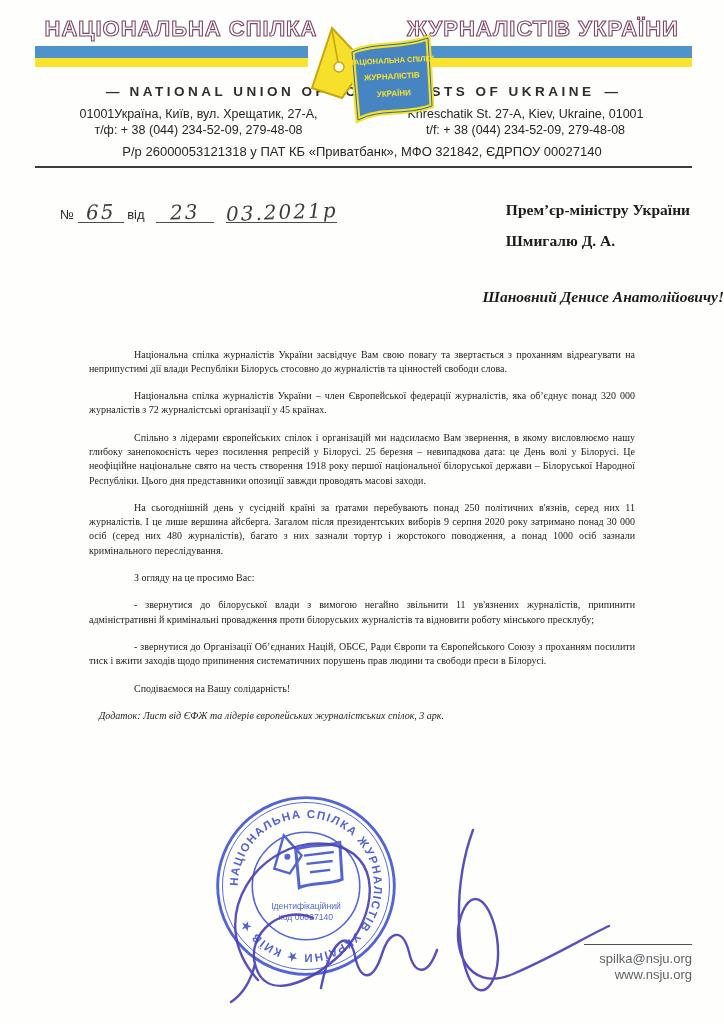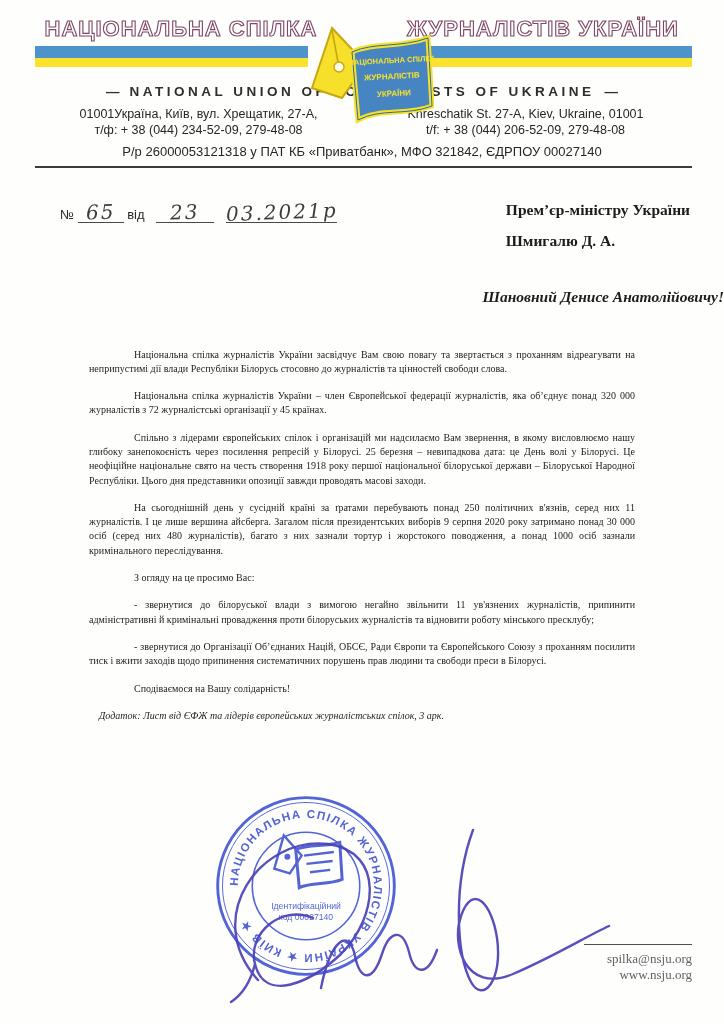--- a/index.html
+++ b/index.html
@@ -61,21 +61,21 @@
   .body-text { margin-top:42px; padding:0 89px; font-size:10px; line-height:1.43;
     text-align:justify; }
   .body-text p { margin-bottom:13px; text-indent:45px; }
   .body-text p.attachment { font-style:italic; text-indent:10px; text-align:left; }
   
   .stamp { position:absolute; left:210px; top:790px; width:192px; height:192px;
     opacity:.88; }
   .signature { position:absolute; left:173px; top:822px; width:440px; height:200px; }
   
   .footer { position:absolute; right:32px; top:944px; width:140px; text-align:right;
-    font-family:Liberation Serif, serif; font-size:13px; line-height:1.25;
+    font-family:Liberation Sans, sans-serif; font-size:13px; line-height:1.25;
     color:#5d6266; }
   .footer-line { border-top:1.6px solid #4f4f4f; width:108px; margin-left:auto;
     margin-bottom:6px; }
 </style>
 </head>
 <body>
 
 <div class="page">
 
   <header class="lh">
@@ -112,21 +112,21 @@
       <span class="dash">—</span><span>NATIONAL UNION OF JOURNALISTS OF UKRAINE</span><span class="dash">—</span>
     </div>
 
     <div class="lh-addresses">
       <div class="lh-addr">
         <div>01001Україна, Київ, вул. Хрещатик, 27-А,</div>
         <div>т/ф: + 38 (044) 234-52-09, 279-48-08</div>
       </div>
       <div class="lh-addr">
         <div>Khreschatik St. 27-A,  Kiev, Ukraine, 01001</div>
-        <div>t/f: + 38 (044) 206-52-09, 279-48-08</div>
+        <div>t/f: + 38 (044) 234-52-09, 279-48-08</div>
       </div>
     </div>
 
     <div class="lh-bank">Р/р 26000053121318 у ПАТ КБ «Приватбанк», МФО 321842, ЄДРПОУ 00027140</div>
     <div class="lh-rule"></div>
   </header>
 
   <div class="ref-row">
     <div class="ref">
       <span>№</span>

